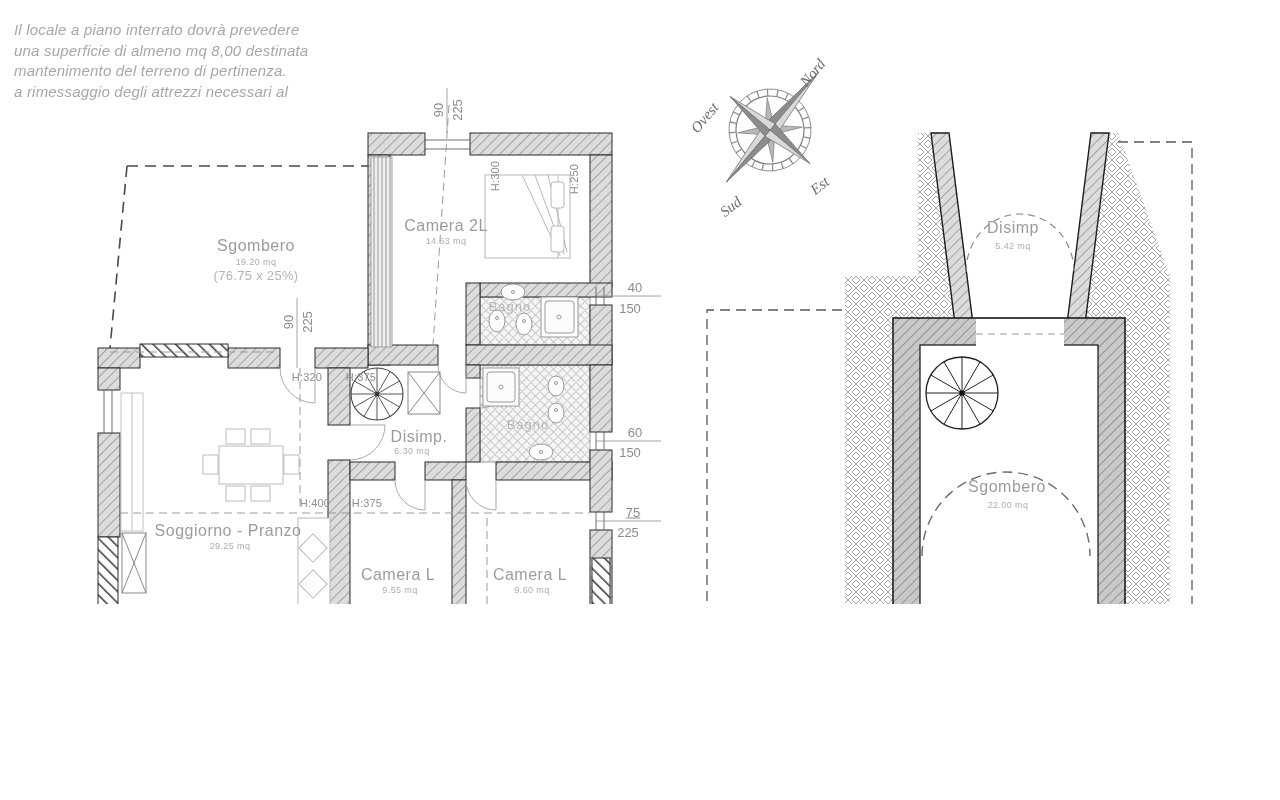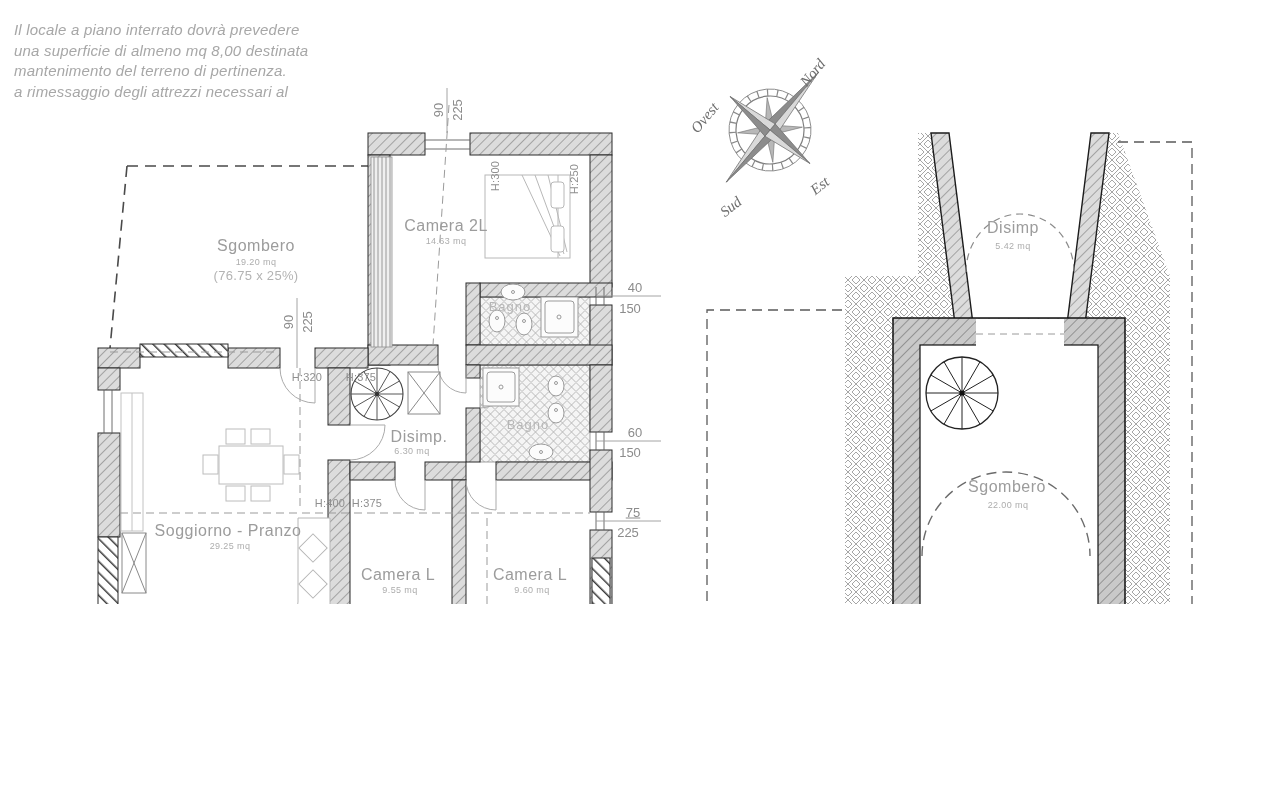--- a/index.html
+++ b/index.html
@@ -283,21 +283,21 @@
 <div class="txt area" style="left:230px;top:546px;">29.25 mq</div>
 
 <div class="txt lbl" style="left:398px;top:575px;">Camera L</div>
 <div class="txt area" style="left:400px;top:590px;">9.55 mq</div>
 
 <div class="txt lbl" style="left:530px;top:575px;">Camera L</div>
 <div class="txt area" style="left:532px;top:590px;">9.60 mq</div>
 
 <div class="txt hgt" style="left:307px;top:377px;">H:320</div>
 <div class="txt hgt" style="left:361px;top:377px;">H:375</div>
-<div class="txt hgt" style="left:330px;top:503px;">H:400</div>
+<div class="txt hgt" style="left:315px;top:503px;">H:400</div>
 <div class="txt hgt" style="left:367px;top:503px;">H:375</div>
 <div class="txt hgt" style="left:312px;top:649px;">H:320</div>
 <div class="txt hgt" style="left:367px;top:654px;">H:315</div>
 <div class="txt hgt r90" style="left:495px;top:176px;">H:300</div>
 <div class="txt hgt r90" style="left:574px;top:179px;">H:250</div>
 
 <div class="txt dim r90" style="left:438px;top:110px;">90</div>
 <div class="txt dim r90" style="left:457px;top:110px;">225</div>
 
 <div class="txt dim r90" style="left:288px;top:322px;">90</div>

